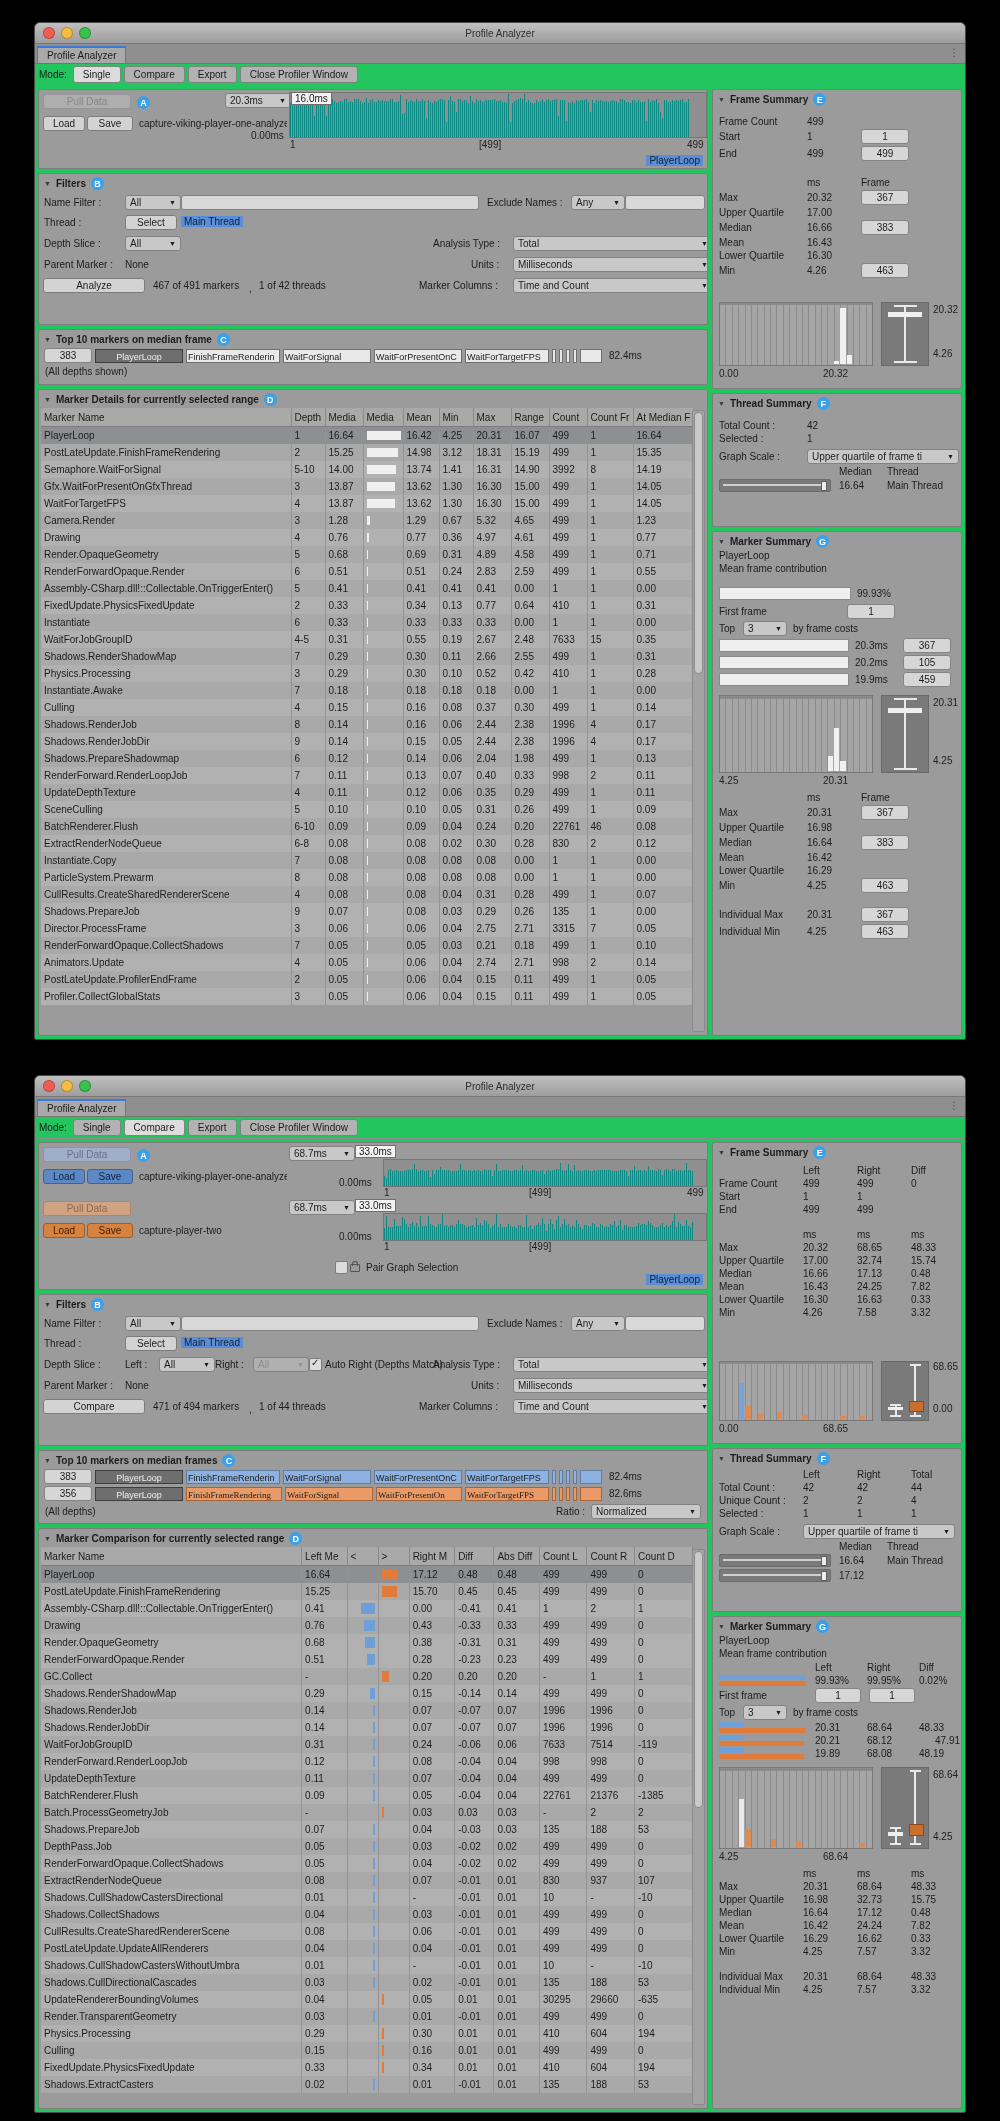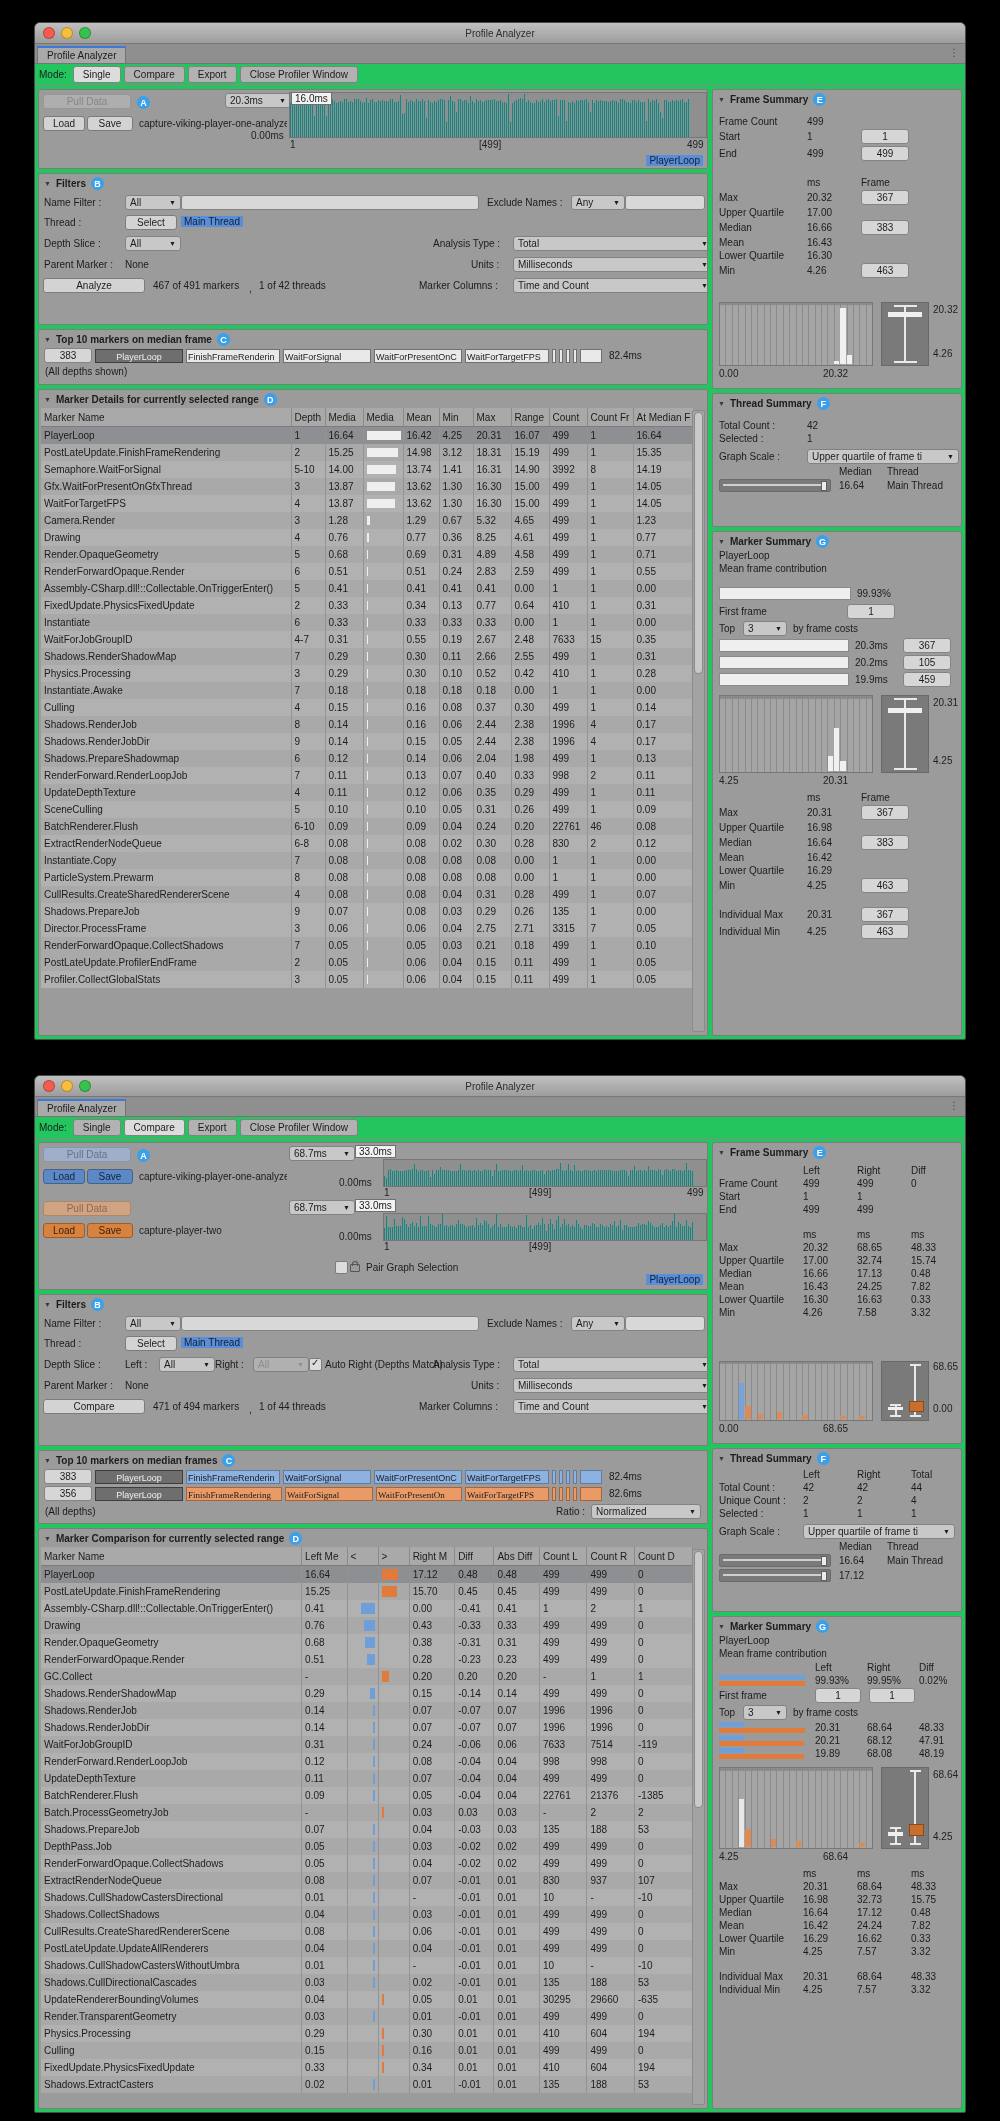--- a/index.html
+++ b/index.html
@@ -545,21 +545,21 @@
                 </tr>
                 <tr class="odd">
                   <td>Drawing</td>
                   <td>4</td>
                   <td>0.76</td>
                   <td>
                     <div class="medbar" style="width: 2px;"></div>
                   </td>
                   <td>0.77</td>
                   <td>0.36</td>
-                  <td>8.25</td>
+                  <td>4.97</td>
                   <td>4.61</td>
                   <td>499</td>
                   <td>1</td>
                   <td>0.77</td>
                 </tr>
                 <tr class="even">
                   <td>Render.OpaqueGeometry</td>
                   <td>5</td>
                   <td>0.68</td>
                   <td>
@@ -628,21 +628,21 @@
                   <td>0.33</td>
                   <td>0.33</td>
                   <td>0.33</td>
                   <td>0.00</td>
                   <td>1</td>
                   <td>1</td>
                   <td>0.00</td>
                 </tr>
                 <tr class="odd">
                   <td>WaitForJobGroupID</td>
-                  <td>4-7</td>
+                  <td>4-5</td>
                   <td>0.31</td>
                   <td>
                     <div class="medbar" style="width: 1px;"></div>
                   </td>
                   <td>0.55</td>
                   <td>0.19</td>
                   <td>2.67</td>
                   <td>2.48</td>
                   <td>7633</td>
                   <td>15</td>
@@ -910,20 +910,35 @@
                   <td>
                     <div class="medbar" style="width: 1px;"></div>
                   </td>
                   <td>0.05</td>
                   <td>0.03</td>
                   <td>0.21</td>
                   <td>0.18</td>
                   <td>499</td>
                   <td>1</td>
                   <td>0.10</td>
+                </tr>
+                <tr class="odd">
+                  <td>Animators.Update</td>
+                  <td>4</td>
+                  <td>0.05</td>
+                  <td>
+                    <div class="medbar" style="width: 1px;"></div>
+                  </td>
+                  <td>0.06</td>
+                  <td>0.04</td>
+                  <td>2.74</td>
+                  <td>2.71</td>
+                  <td>998</td>
+                  <td>2</td>
+                  <td>0.14</td>
                 </tr>
                 <tr class="even">
                   <td>PostLateUpdate.ProfilerEndFrame</td>
                   <td>2</td>
                   <td>0.05</td>
                   <td>
                     <div class="medbar" style="width: 1px;"></div>
                   </td>
                   <td>0.06</td>
                   <td>0.04</td>
@@ -2415,21 +2430,21 @@
               <div style="width: 52px;">68.64</div>
               <div style="width: 40px;">48.33</div>
             </div>
             <div class="grow" style="padding: 0px 6px;">
               <div style="width: 96px;">
                 <div class="dualbar db-blue" style="width: 25px; margin-bottom: 1px;"></div>
                 <div class="dualbar db-orange" style="width: 85px;"></div>
               </div>
               <div style="width: 52px;">20.21</div>
               <div style="width: 52px;">68.12</div>
-              <div style="width: 40px;">47.91</div>
+              <div style="width: 40px; margin-left: 16px;">47.91</div>
             </div>
             <div class="grow" style="padding: 0px 6px;">
               <div style="width: 96px;">
                 <div class="dualbar db-blue" style="width: 25px; margin-bottom: 1px;"></div>
                 <div class="dualbar db-orange" style="width: 85px;"></div>
               </div>
               <div style="width: 52px;">19.89</div>
               <div style="width: 52px;">68.08</div>
               <div style="width: 40px;">48.19</div>
             </div>

